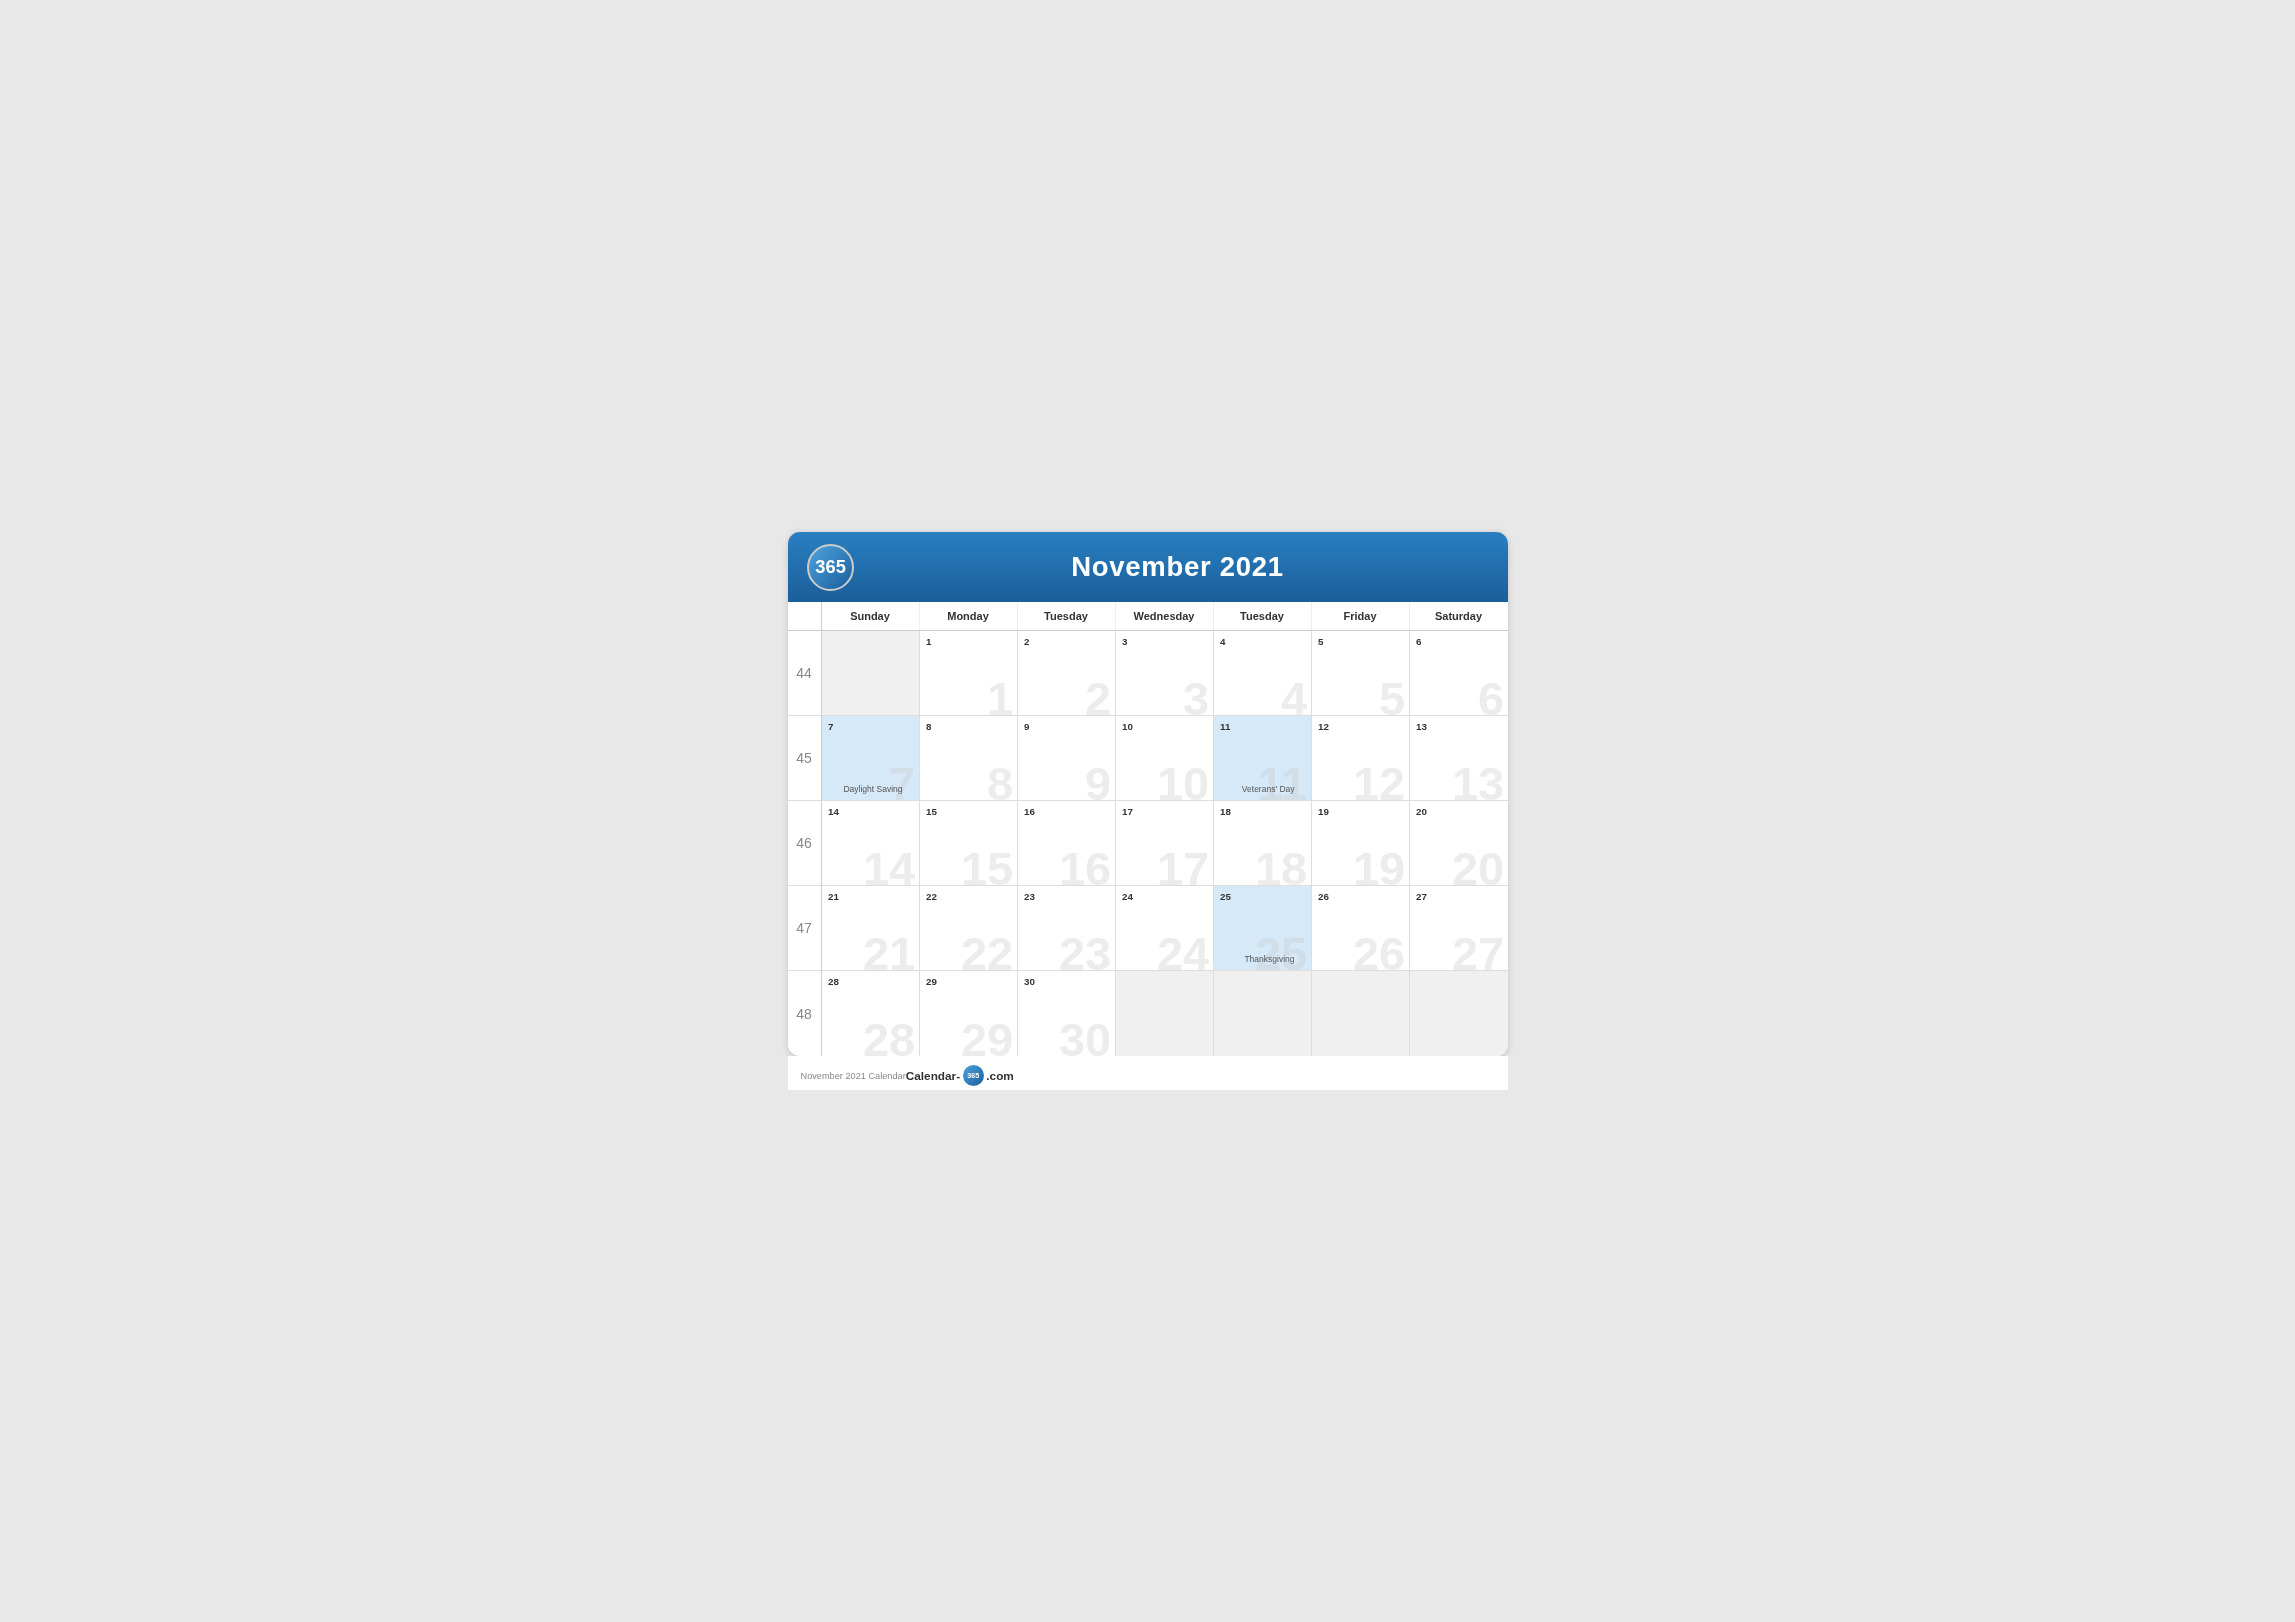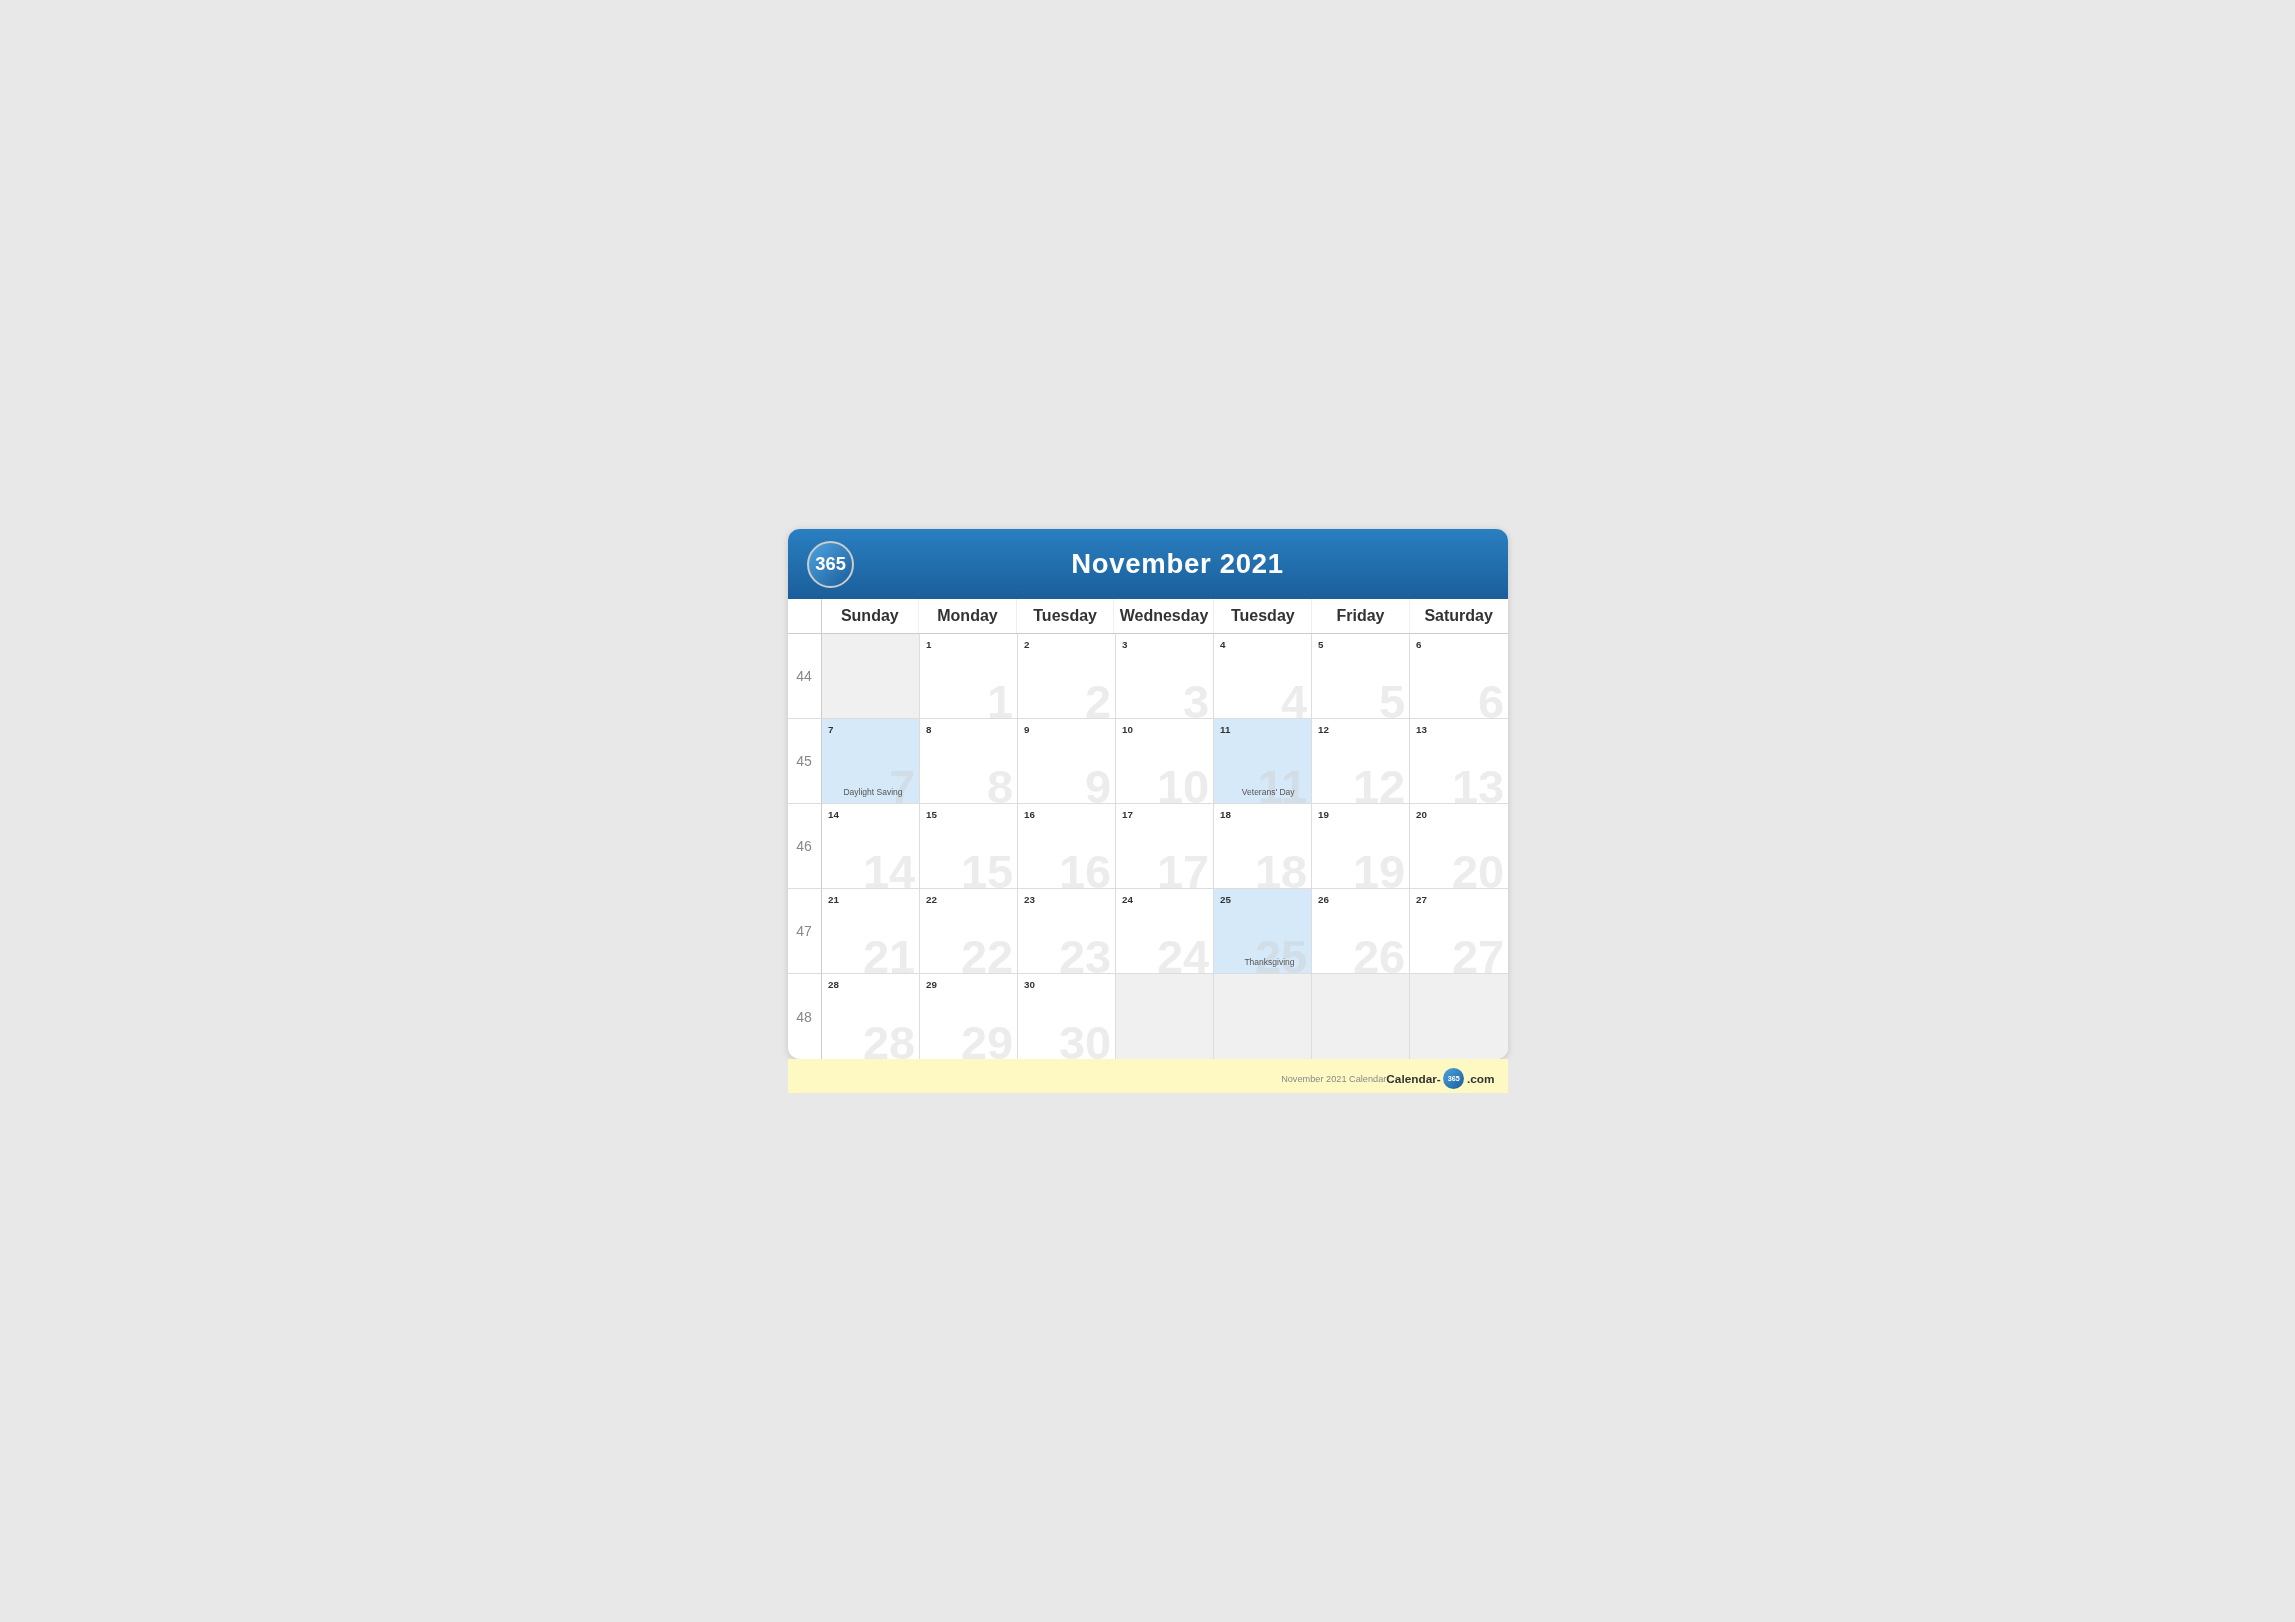--- a/index.html
+++ b/index.html
@@ -62,21 +62,21 @@
       border-bottom: 0.7px solid #ccc;
       background: #fff;
     }
     .week-num-header {
       border-right: 0.7px solid #ccc;
     }
     .day-header-cell {
       text-align: center;
       padding: 7.9px 5.2px;
       font-weight: bold;
-      font-size: 16px;
+      font-size: 11px;
       color: #333;
       border-right: 0.7px solid #eee;
     }
     .day-header-cell:last-child { border-right: none; }
     
     .calendar-grid {
       display: grid;
       grid-template-columns: 34px repeat(7, 1fr);
     }
     .week-num-col {
@@ -143,24 +143,24 @@
       color: rgba(200,200,200,0.35);
       bottom: -6.5px;
       right: 3.3px;
       line-height: 1;
       pointer-events: none;
       user-select: none;
     }
     
     .calendar-footer {
       display: flex;
-      justify-content: flex-end;
+      justify-content: flex-start;
       align-items: center;
       padding: 9.2px 13px 3.9px 13px;
-      background: #fef9c3;
+      background: #ffffff;
     }
     .footer-left {
       font-size: 9.2px;
       color: #888;
     }
     .footer-right {
       display: flex;
       align-items: center;
       font-size: 11.8px;
       font-weight: bold;

